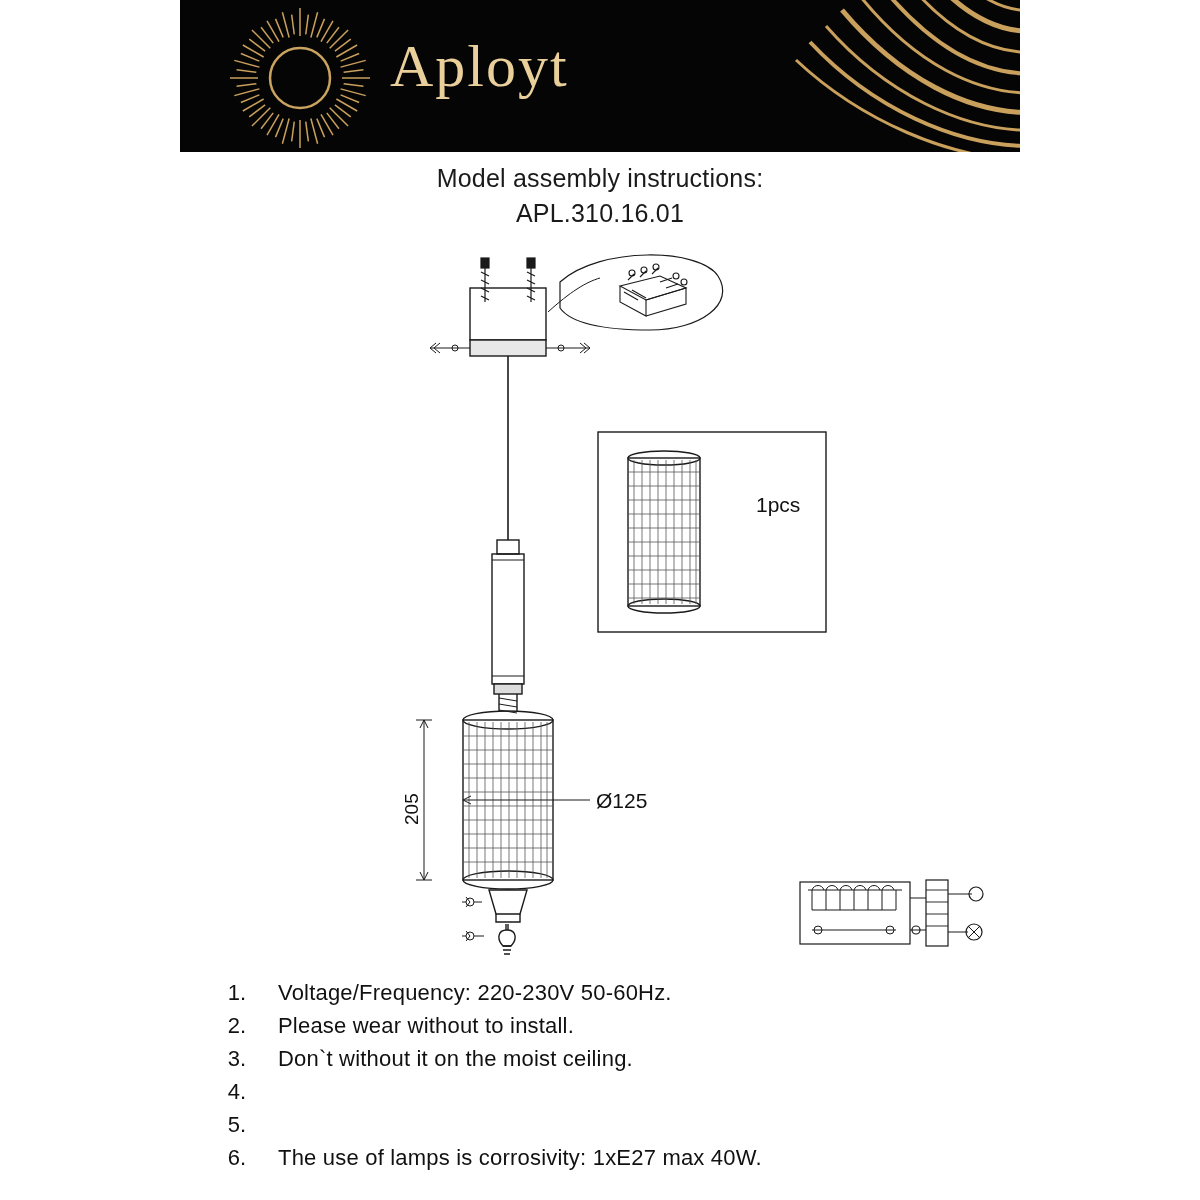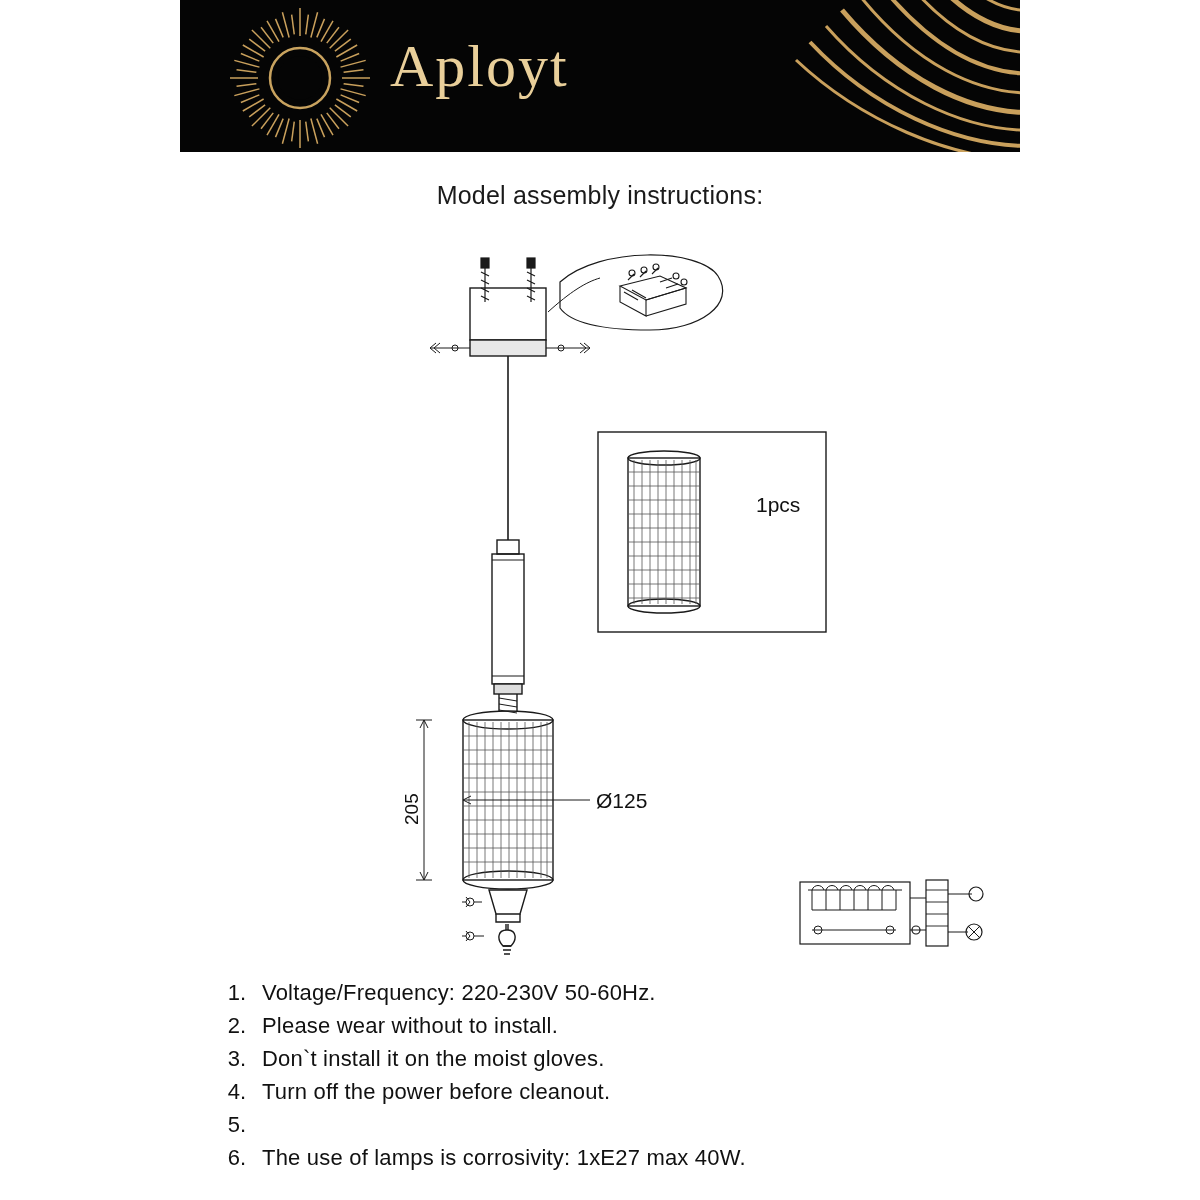--- a/index.html
+++ b/index.html
@@ -54,21 +54,21 @@
     position: absolute;
     right: -20px;
     top: -90px;
     width: 340px;
     height: 260px;
   }
   
   .title-block {
     position: absolute;
     left: 0;
-    top: 181px;
+    top: 164px;
     width: 1200px;
     text-align: center;
   }
   .title-line1 {
     font-size: 25px;
     color: #1a1a1a;
     letter-spacing: 0.2px;
   }
   .title-line2 {
     margin-top: 6px;
@@ -97,21 +97,21 @@
     margin-bottom: 7px;
   }
   .instr-num {
     width: 34px;
     flex: 0 0 34px;
     text-align: right;
     font-size: 22px;
     color: #111;
   }
   .instr-text {
-    margin-left: 16px;
+    margin-left: 32px;
     font-size: 22px;
     color: #111;
     letter-spacing: 0.2px;
   }
 </style>
 </head>
 <body>
 
 <div id="page">
 
@@ -215,20 +215,21 @@
           <path d="M362 24 C 330 46, 310 36, 286 2" stroke-width="4"></path>
         </g>
       </svg>
 
       <div class="brand">Aployt</div>
     </div>
   </div>
 
   <div class="title-block">
     <div class="title-line1">Model assembly instructions:</div>
+    <div class="title-line2">APL.310.16.01</div>
   </div>
 
   <div class="drawing">
     <svg width="1200" height="740" viewBox="0 0 1200 740">
       <g stroke="#1a1a1a" fill="none" stroke-width="1.4">
 
         <g>
 
           <g stroke-width="1.2">
             <rect x="481" y="28" width="8" height="10" fill="#1a1a1a"></rect>
@@ -367,25 +368,24 @@
     <div class="instr-row">
       <div class="instr-num">1.</div>
       <div class="instr-text">Voltage/Frequency: 220-230V 50-60Hz.</div>
     </div>
     <div class="instr-row">
       <div class="instr-num">2.</div>
       <div class="instr-text">Please wear without to install.</div>
     </div>
     <div class="instr-row">
       <div class="instr-num">3.</div>
-      <div class="instr-text">Don`t install it on the moist gloves.</div>
+      <div class="instr-text">Don`t without it on the moist ceiling.</div>
     </div>
     <div class="instr-row">
       <div class="instr-num">4.</div>
-      <div class="instr-text">Turn off the power before cleanout.</div>
     </div>
     <div class="instr-row">
       <div class="instr-num">5.</div>
     </div>
     <div class="instr-row">
       <div class="instr-num">6.</div>
       <div class="instr-text">The use of lamps is corrosivity: 1xE27 max 40W.</div>
     </div>
   </div>
 

